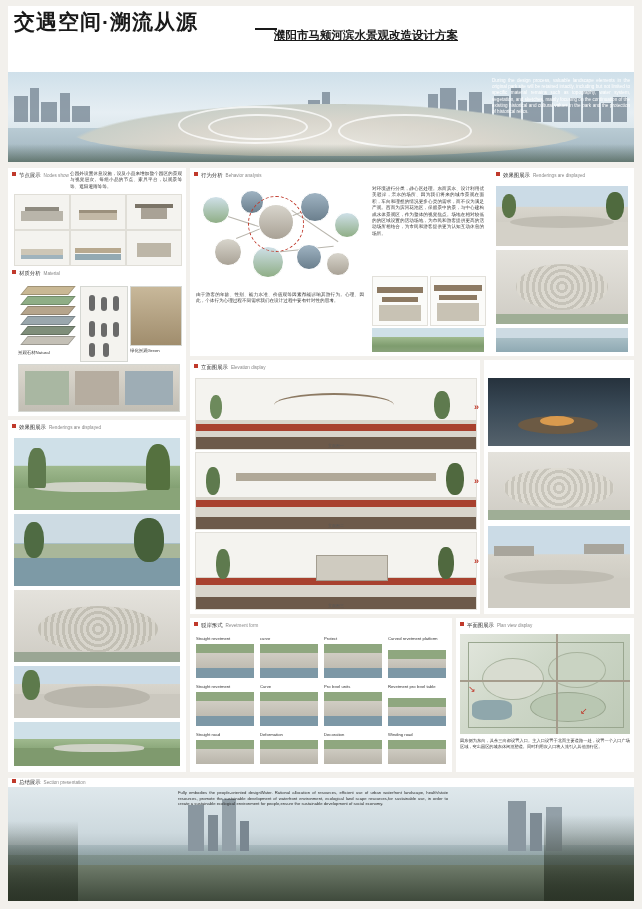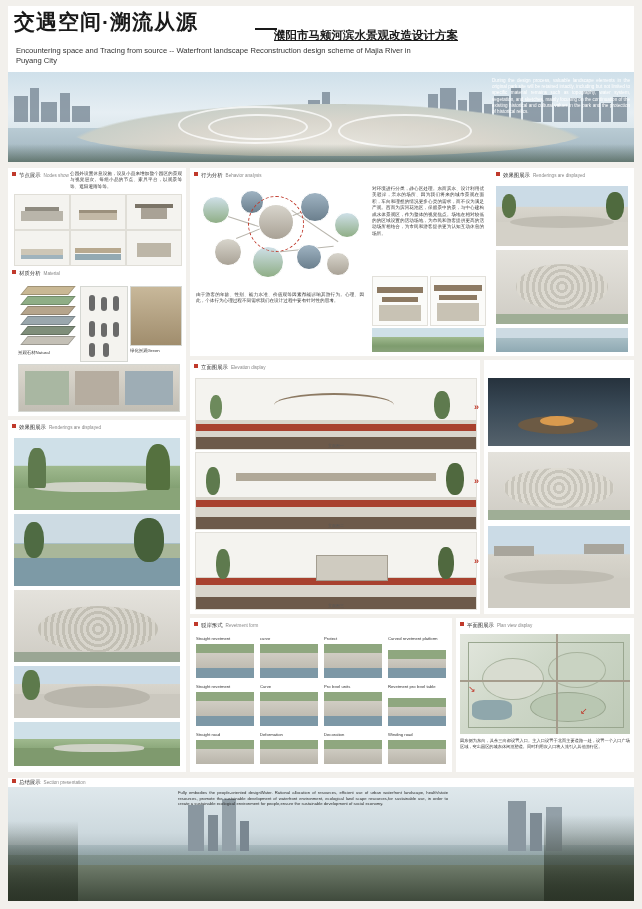--- a/index.html
+++ b/index.html
@@ -77,21 +77,20 @@
 </style>
 </head>
 <body>
 
 <div class="board">
 
   <div class="header">
     <div class="title-cn">交遇空间·溯流从源</div>
     <div class="title-rule"></div>
     <div class="title-cn2">濮阳市马颊河滨水景观改造设计方案</div>
-    <div class="title-en">Encountering space and Tracing from source -- Waterfront landscape Reconstruction design scheme of Majia River in Puyang City</div>
   </div>
 
   <div class="hero">
     <div class="hero-sky"></div>
     <div class="hero-city">
       <div class="bld" style="left:6px;width:14px;height:26px;"></div>
       <div class="bld" style="left:22px;width:9px;height:34px;"></div>
       <div class="bld" style="left:33px;width:16px;height:20px;"></div>
       <div class="bld" style="left:52px;width:10px;height:29px;"></div>
       <div class="bld" style="left:64px;width:18px;height:16px;"></div>

